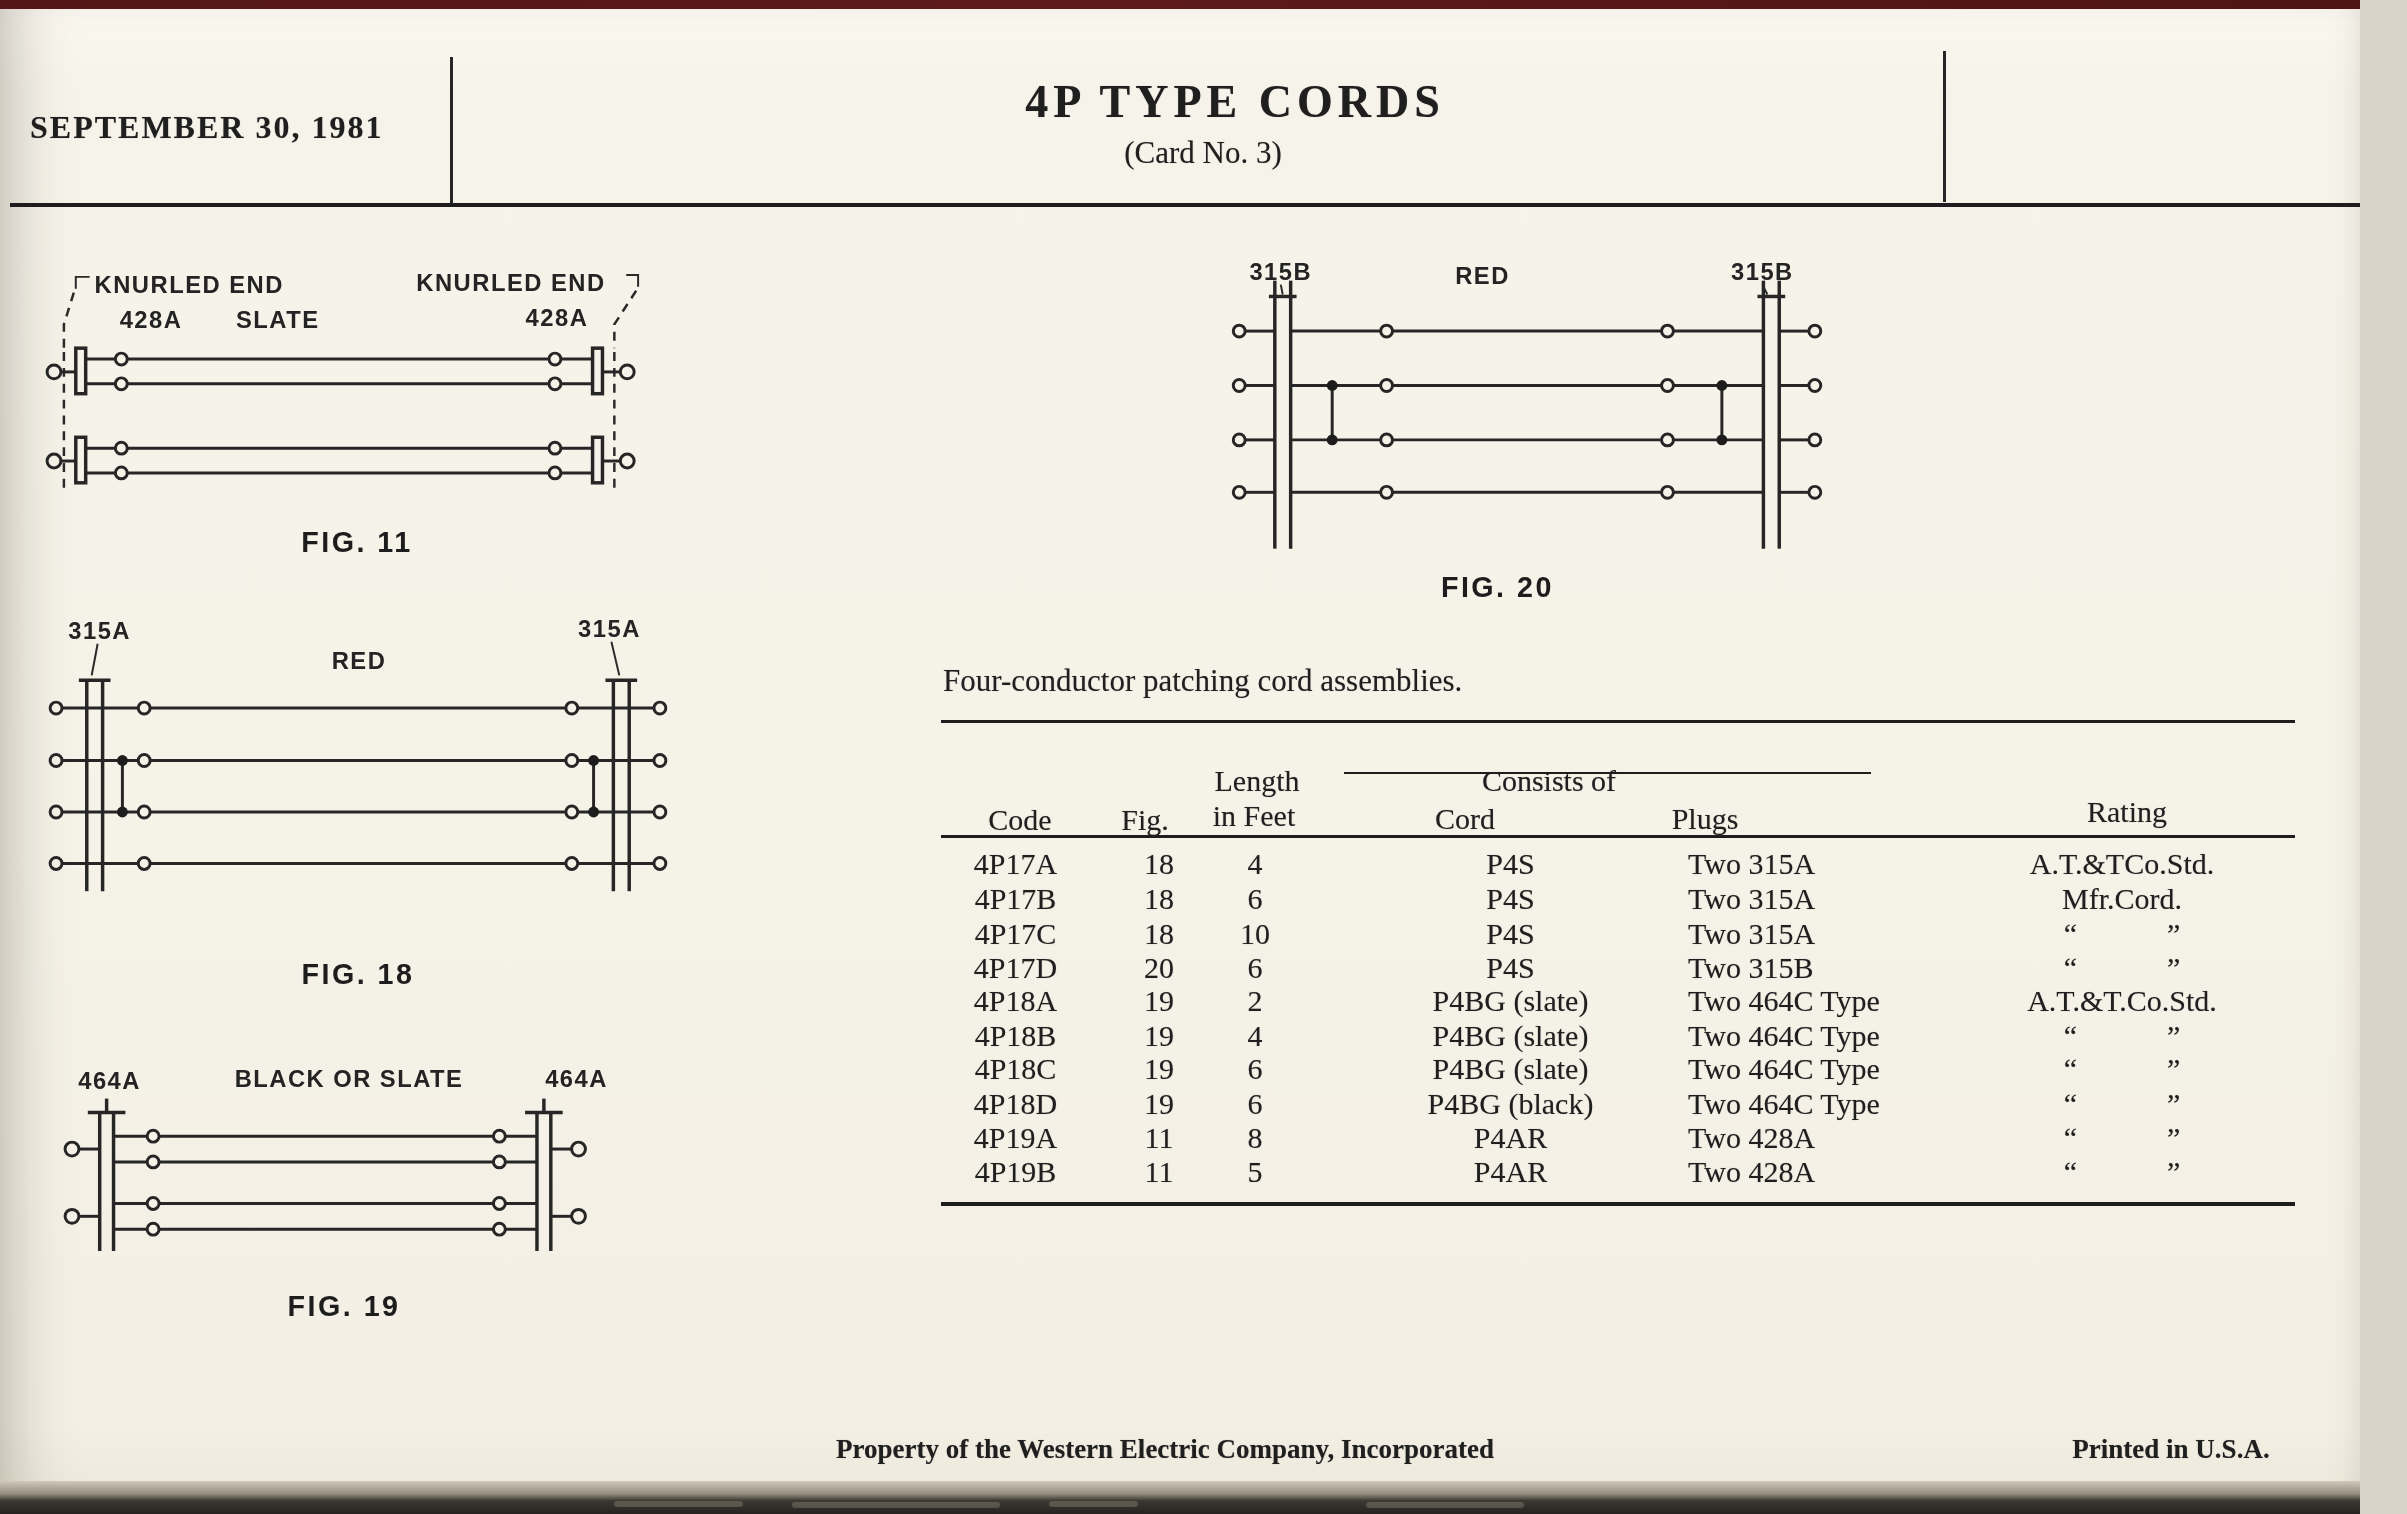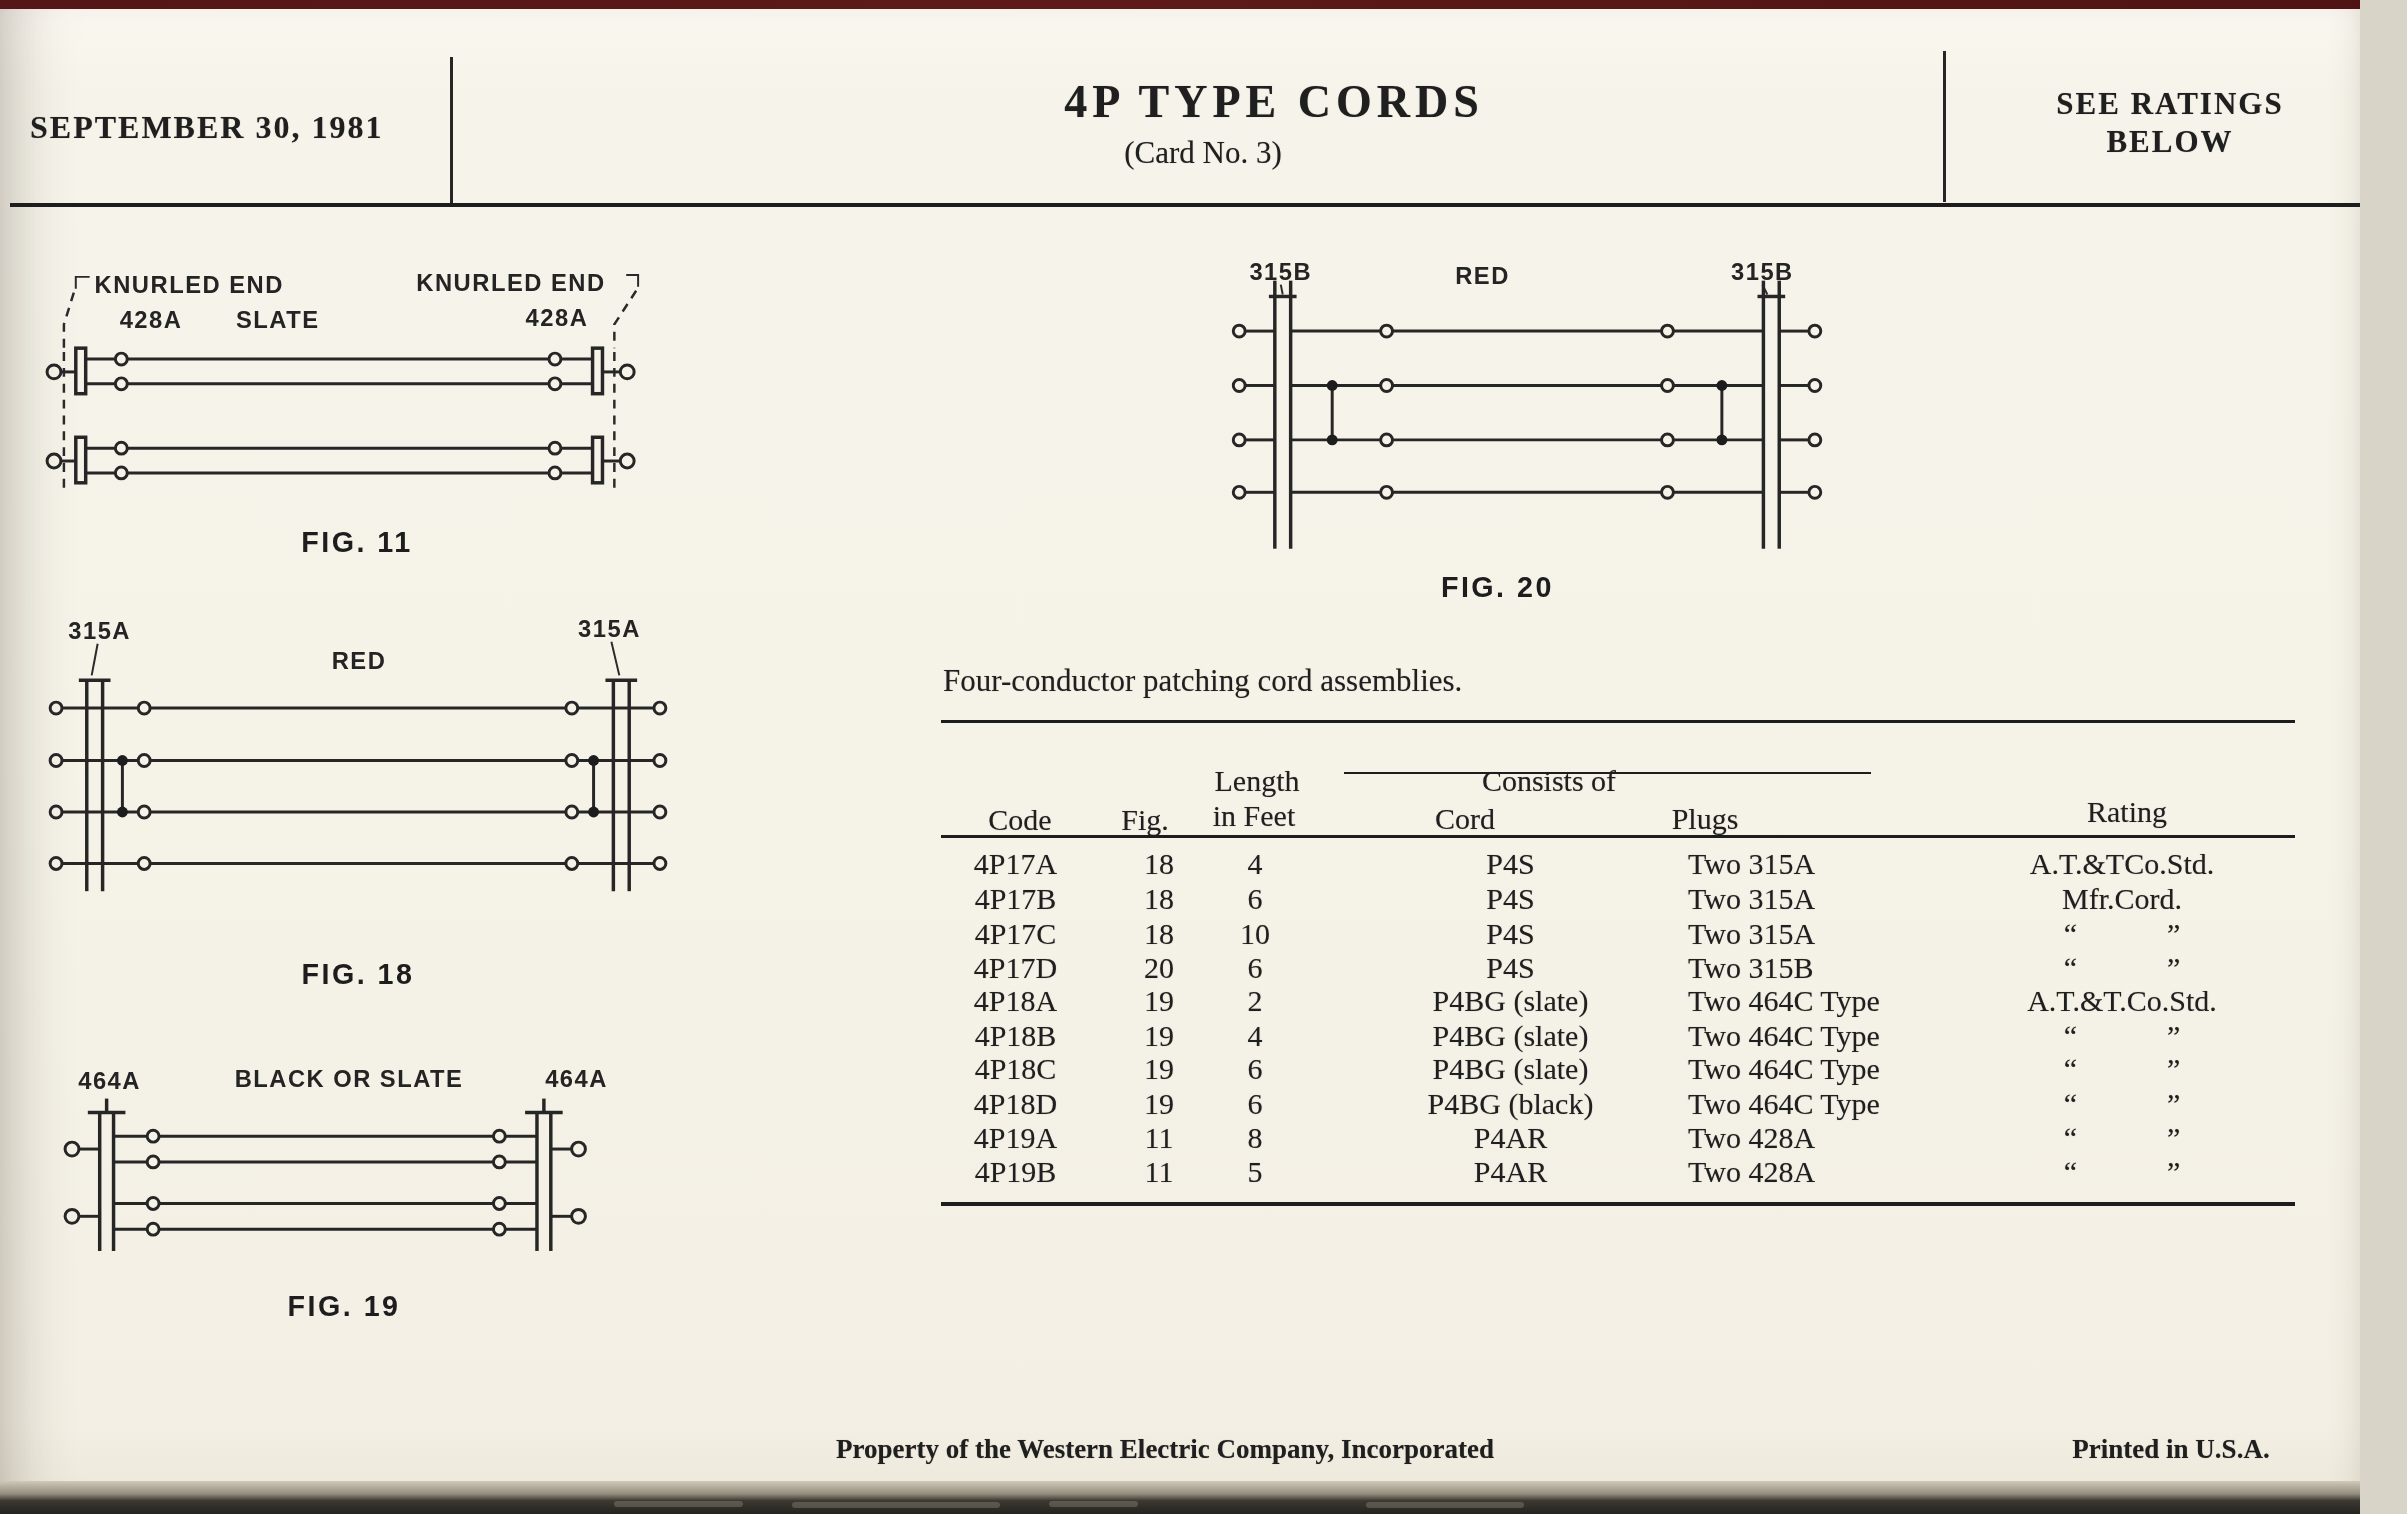--- a/index.html
+++ b/index.html
@@ -18,21 +18,21 @@
   .t-left   { position:absolute; white-space:nowrap; }
 
   .scan-top    { position:absolute; left:0; top:0; width:2408px; height:9px;
                  background:linear-gradient(90deg,#541616 0%, #5d1a18 45%, #4e1413 100%); }
   .scan-bottom { position:absolute; left:0; top:1481px; width:2408px; height:34px;
                  background:linear-gradient(180deg,#cfc9ba 0%, #948d7d 38%, #3a3831 58%, #23221e 100%); }
   .ghost-mark  { position:absolute; height:6px; background:#b9b2a0; opacity:.28; border-radius:3px; }
   .scan-right  { position:absolute; left:2375px; top:28px; width:3px; height:1455px; background:#8d8779; opacity:.75; }
 
   .hdr-date   { left:30px; top:109px; font-size:32px; font-weight:bold; letter-spacing:2px; }
-  .hdr-title  { left:1274px; top:75px; font-size:46px; font-weight:bold; letter-spacing:5px; }
+  .hdr-title  { left:1235px; top:75px; font-size:46px; font-weight:bold; letter-spacing:5px; }
   .hdr-sub    { left:1203px; top:135px; font-size:31px; }
   .hdr-rate   { left:2170px; top:85px; font-size:31px; font-weight:bold; letter-spacing:2px;
                 text-align:center; line-height:38px; }
   .vline      { position:absolute; width:3px; background:#262626; }
   .rule       { position:absolute; background:#1d1d1d; }
 
   .fig { position:absolute; }
   .flabel   { font-family:"Liberation Sans", sans-serif; font-weight:bold; font-size:24px;
               letter-spacing:1.5px; fill:#242424; }
   .fcaption { font-family:"Liberation Sans", sans-serif; font-weight:bold; font-size:29px;
@@ -64,24 +64,20 @@
 <div class="page">
 
   <div class="scan-top"></div>
   <div class="scan-right"></div>
 
   <div class="t-left hdr-date ink">SEPTEMBER 30, 1981</div>
   <div class="vline" style="left:450px;top:57px;height:146px"></div>
   <div class="t-center hdr-title ink">4P TYPE CORDS</div>
   <div class="t-center hdr-sub ink">(Card No. 3)</div>
   <div class="vline" style="left:1943px;top:51px;height:151px"></div>
-  <div class="t-center hdr-rate ink">
-    <div>SEE RATINGS</div>
-    <div>BELOW</div>
-  </div>
   <div class="rule" style="left:10px;top:203px;width:2378px;height:4px"></div>
 
   <svg class="fig" style="left:40px;top:265px" width="624" height="297" viewBox="0 0 630 300">
     <g>
       <text class="flabel" x="55" y="28">KNURLED END</text>
       <text class="flabel" x="380" y="26">KNURLED END</text>
       <text class="flabel" x="112" y="64" text-anchor="middle">428A</text>
       <text class="flabel" x="240" y="64" text-anchor="middle">SLATE</text>
       <text class="flabel" x="522" y="62" text-anchor="middle">428A</text>
     </g>

